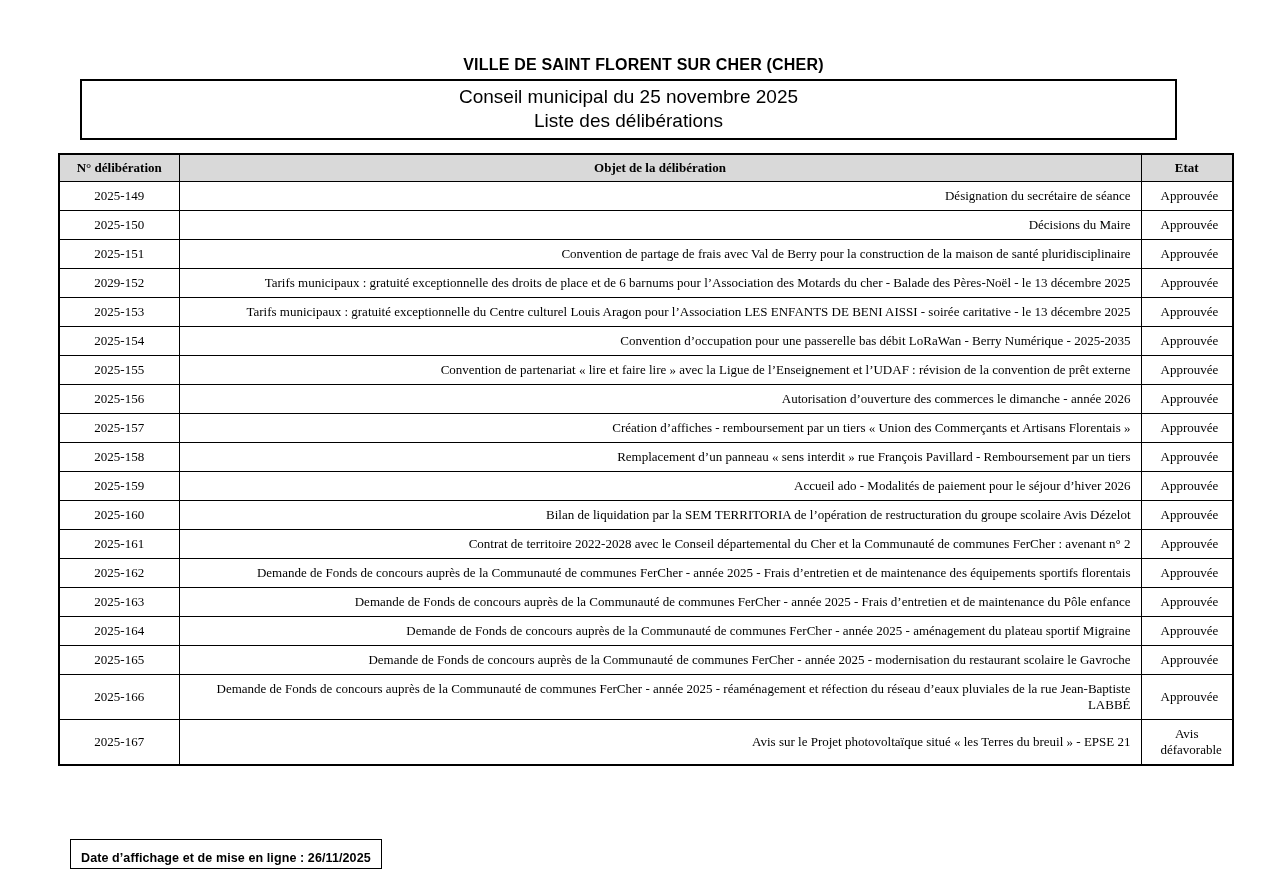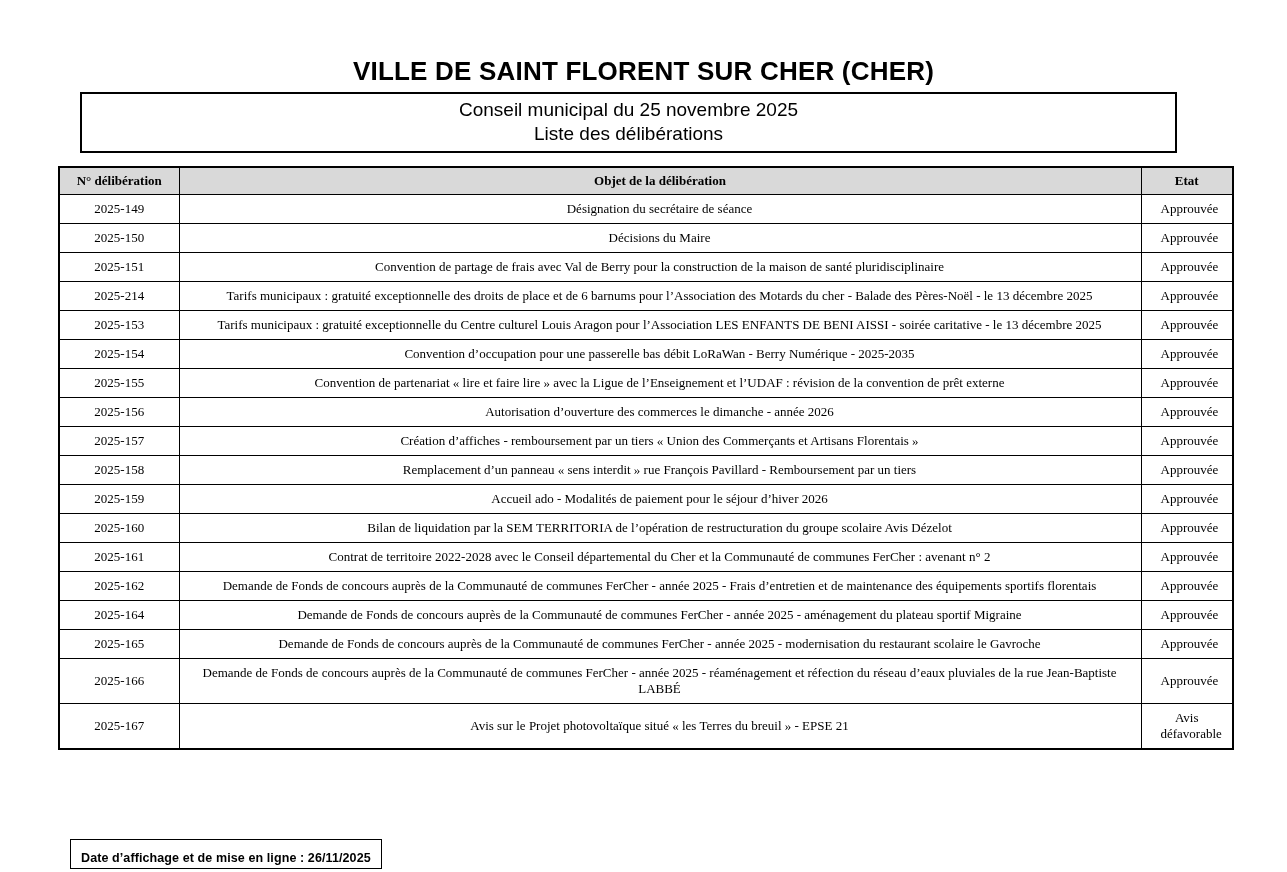--- a/index.html
+++ b/index.html
@@ -16,21 +16,21 @@
     width:1287px;
     height:872px;
     background:var(--page-bg);
     color:var(--text);
     font-family:"Liberation Sans","DejaVu Sans",sans-serif;
     overflow:hidden;
   }
   .page-title{
     margin-top:56px;
     text-align:center;
-    font-size:26px;
+    font-size:16px;
     font-weight:bold;
     letter-spacing:0.2px;
   }
   .subtitle-box{
     margin:5px 0 0 80px;
     width:1097px;
     border:2px solid var(--border);
     padding:4px 0 5px 0;
     text-align:center;
   }
@@ -64,21 +64,21 @@
     padding:5px 4px;
     line-height:16px;
   }
   td.cell-num{
     text-align:center;
     padding:6px 16px;
     line-height:16px;
     font-size:13.5px;
   }
   td.cell-objet{
-    text-align:center;
+    text-align:right;
     padding:6px 10px 6px 9px;
     line-height:16px;
   }
   td.cell-etat{
     text-align:center;
     padding:6px 19px;
     line-height:16px;
   }
   .publication-box{
     position:absolute;
@@ -127,21 +127,21 @@
           <td class="cell-num">2025-150</td>
           <td class="cell-objet">Décisions du Maire</td>
           <td class="cell-etat">Approuvée</td>
         </tr>
         <tr>
           <td class="cell-num">2025-151</td>
           <td class="cell-objet">Convention de partage de frais avec Val de Berry pour la construction de la maison de santé pluridisciplinaire</td>
           <td class="cell-etat">Approuvée</td>
         </tr>
         <tr>
-          <td class="cell-num">2025-214</td>
+          <td class="cell-num">2029-152</td>
           <td class="cell-objet">Tarifs municipaux : gratuité exceptionnelle des droits de place et de 6 barnums pour l’Association des Motards du cher - Balade des Pères-Noël - le 13 décembre 2025</td>
           <td class="cell-etat">Approuvée</td>
         </tr>
         <tr>
           <td class="cell-num">2025-153</td>
           <td class="cell-objet">Tarifs municipaux : gratuité exceptionnelle du Centre culturel Louis Aragon pour l’Association LES ENFANTS DE BENI AISSI - soirée caritative - le 13 décembre 2025</td>
           <td class="cell-etat">Approuvée</td>
         </tr>
         <tr>
           <td class="cell-num">2025-154</td>
@@ -179,20 +179,25 @@
           <td class="cell-etat">Approuvée</td>
         </tr>
         <tr>
           <td class="cell-num">2025-161</td>
           <td class="cell-objet">Contrat de territoire 2022-2028 avec le Conseil départemental du Cher et la Communauté de communes FerCher : avenant n° 2</td>
           <td class="cell-etat">Approuvée</td>
         </tr>
         <tr>
           <td class="cell-num">2025-162</td>
           <td class="cell-objet">Demande de Fonds de concours auprès de la Communauté de communes FerCher - année 2025 - Frais d’entretien et de maintenance des équipements sportifs florentais</td>
+          <td class="cell-etat">Approuvée</td>
+        </tr>
+        <tr>
+          <td class="cell-num">2025-163</td>
+          <td class="cell-objet">Demande de Fonds de concours auprès de la Communauté de communes FerCher - année 2025 - Frais d’entretien et de maintenance du Pôle enfance</td>
           <td class="cell-etat">Approuvée</td>
         </tr>
         <tr>
           <td class="cell-num">2025-164</td>
           <td class="cell-objet">Demande de Fonds de concours auprès de la Communauté de communes FerCher - année 2025 - aménagement du plateau sportif Migraine</td>
           <td class="cell-etat">Approuvée</td>
         </tr>
         <tr>
           <td class="cell-num">2025-165</td>
           <td class="cell-objet">Demande de Fonds de concours auprès de la Communauté de communes FerCher - année 2025 - modernisation du restaurant scolaire le Gavroche</td>

